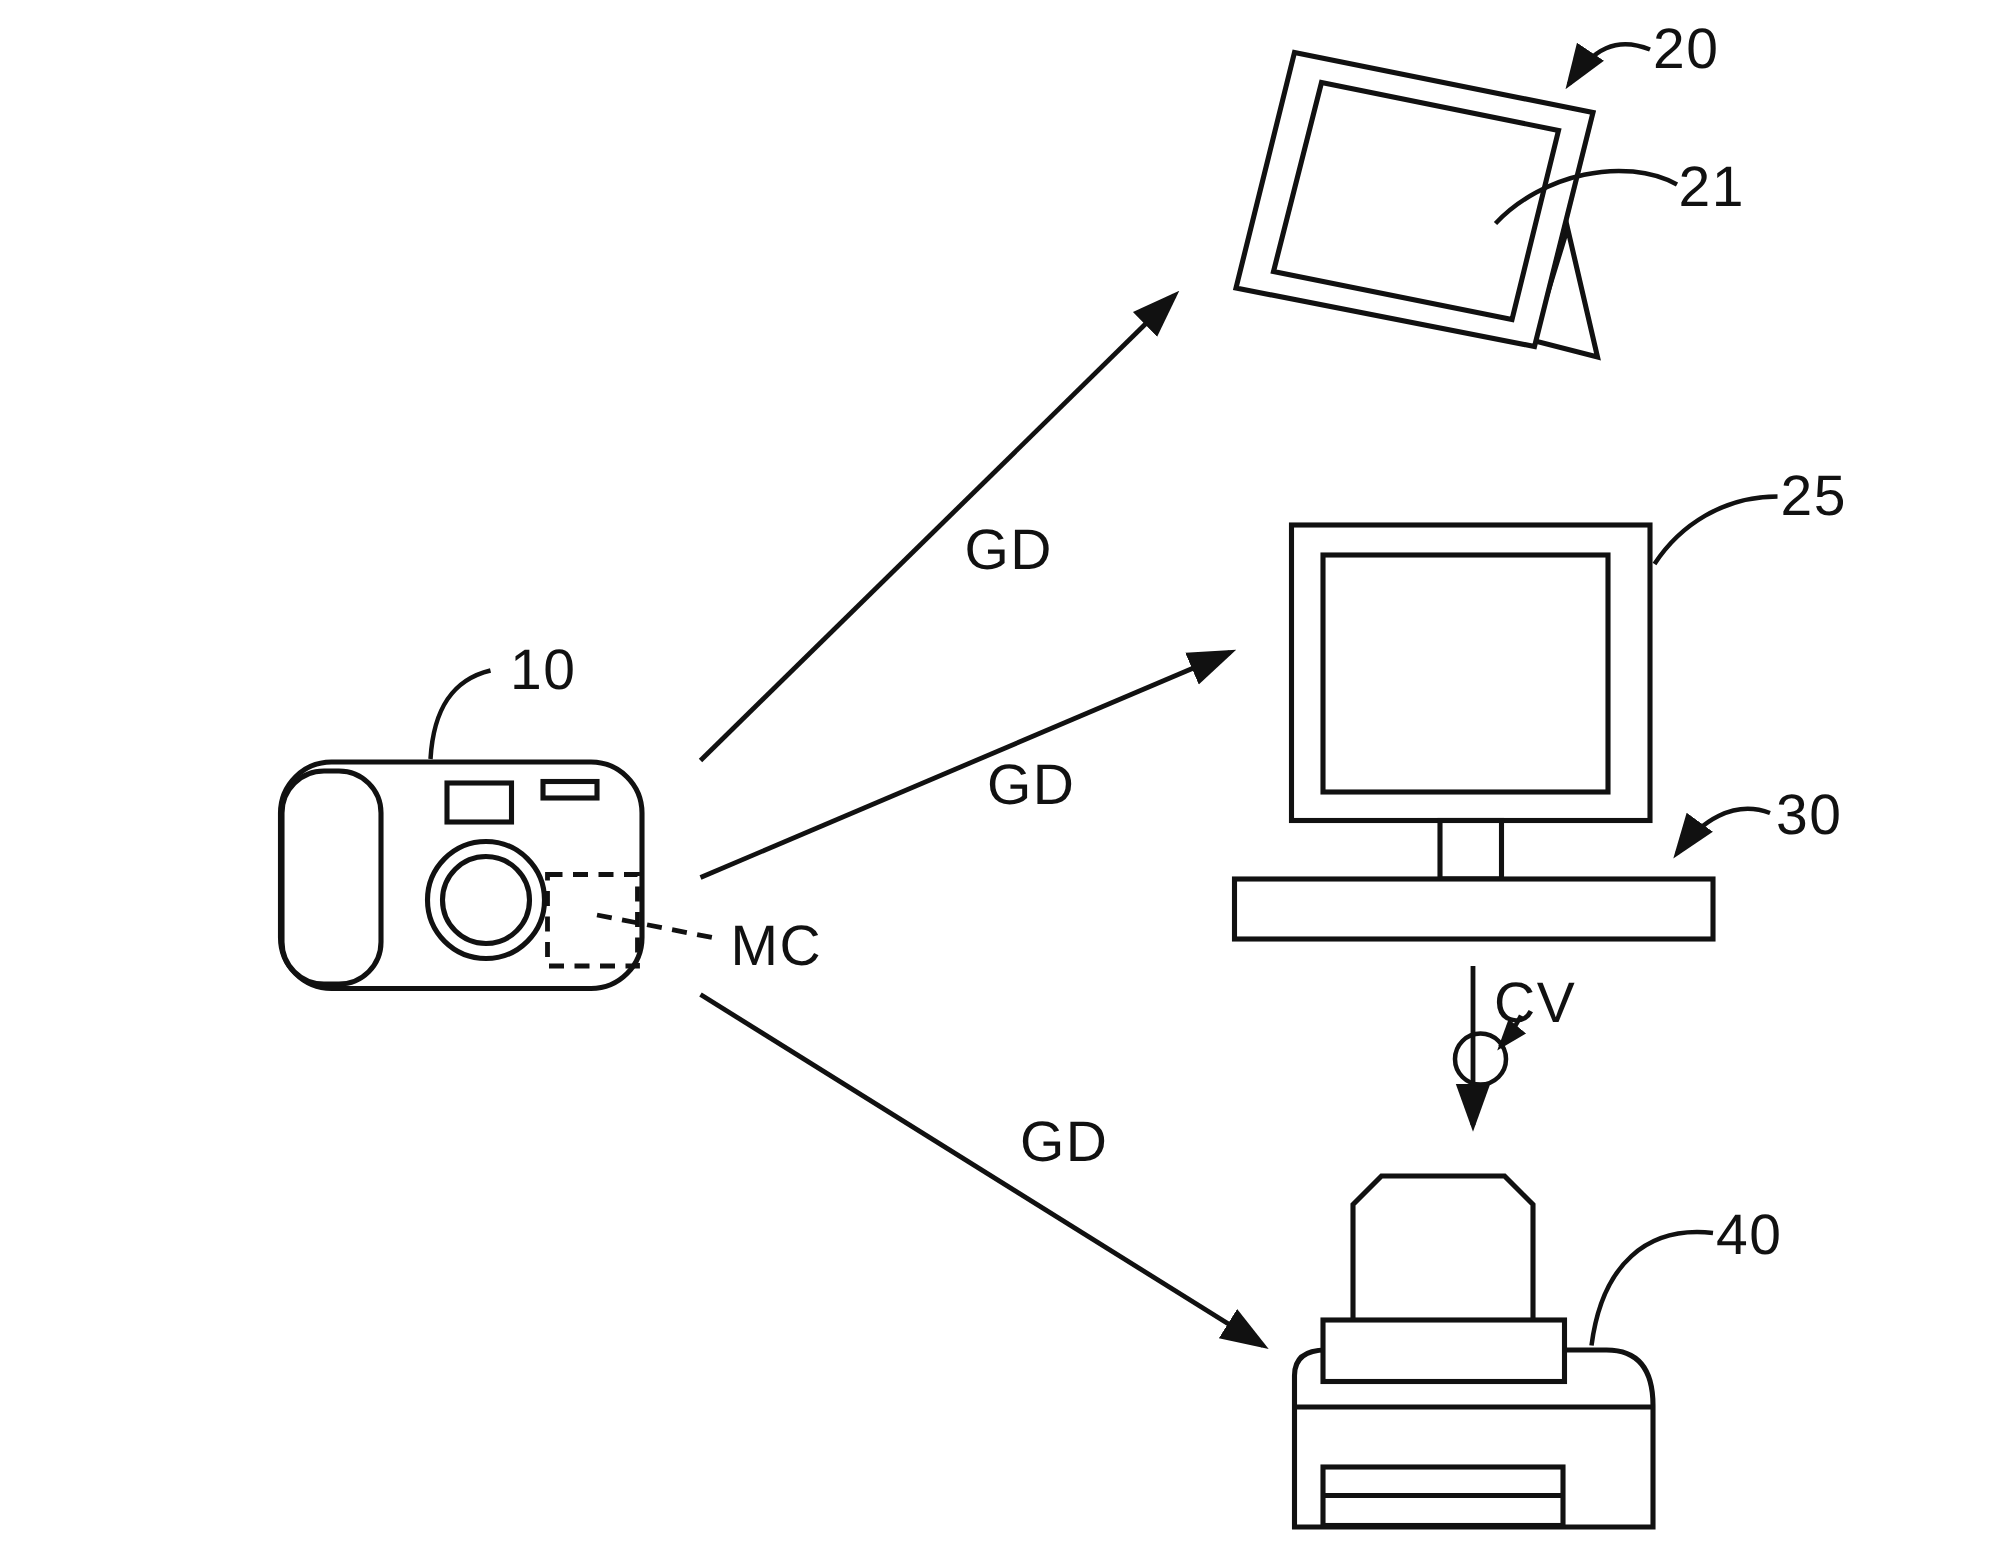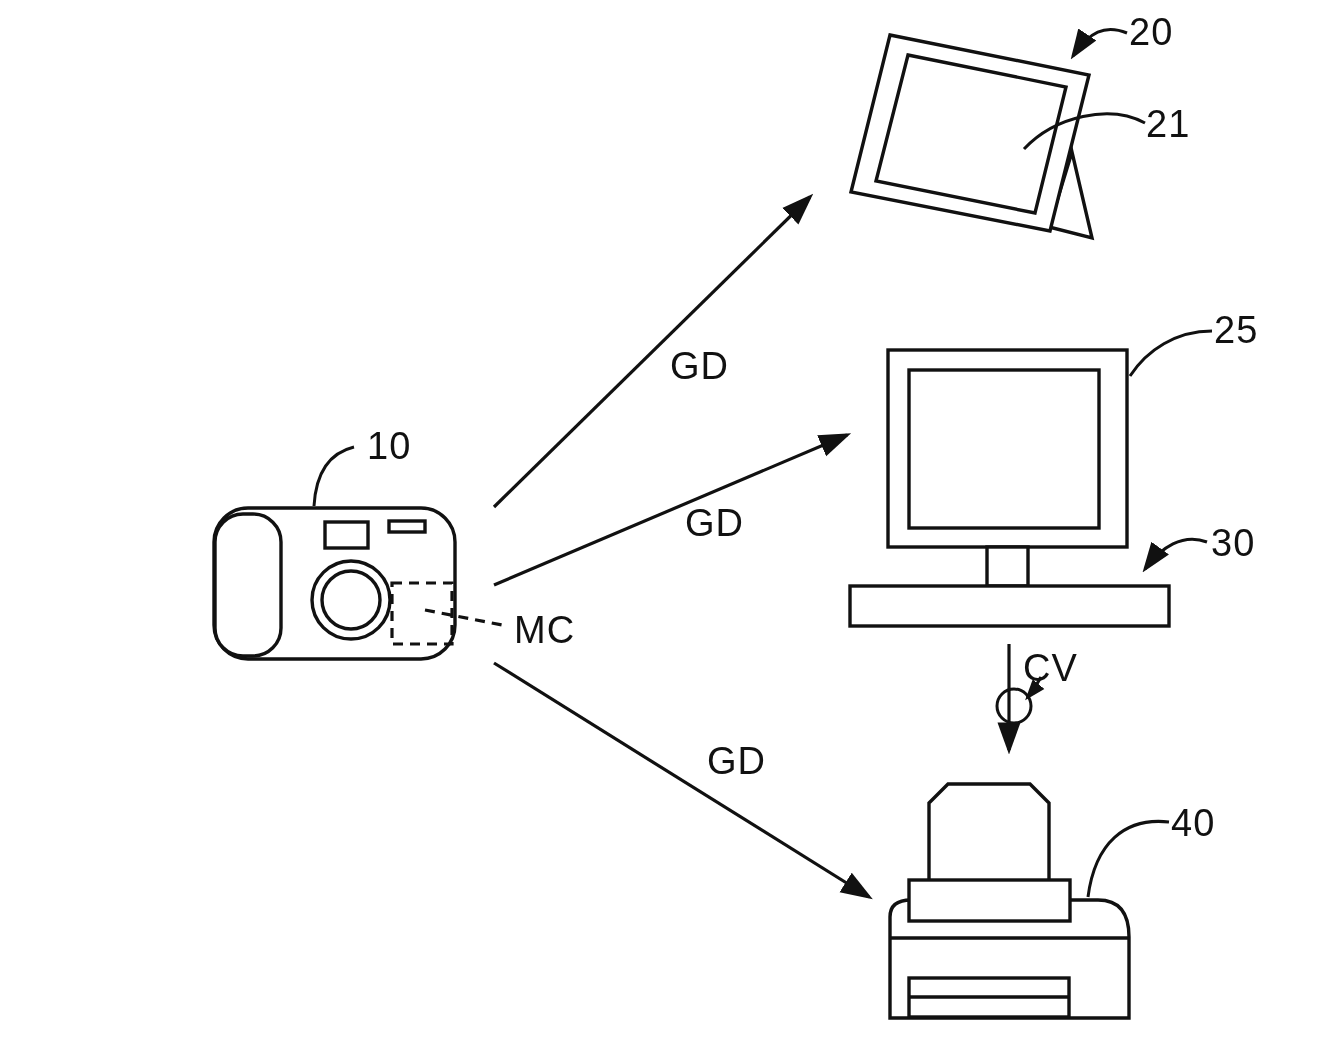--- a/index.html
+++ b/index.html
@@ -6,21 +6,20 @@
     margin: 0;
     padding: 0;
     background: #ffffff;
   }
   .stage {
     position: relative;
     width: 1300px;
     height: 1039px;
     background: #ffffff;
     overflow: hidden;
-    margin-left: 27px;
   }
   svg {
     display: block;
   }
   .ink-stroke {
     stroke: #111111;
     fill: none;
     stroke-width: 3.4;
     stroke-linejoin: miter;
   }

